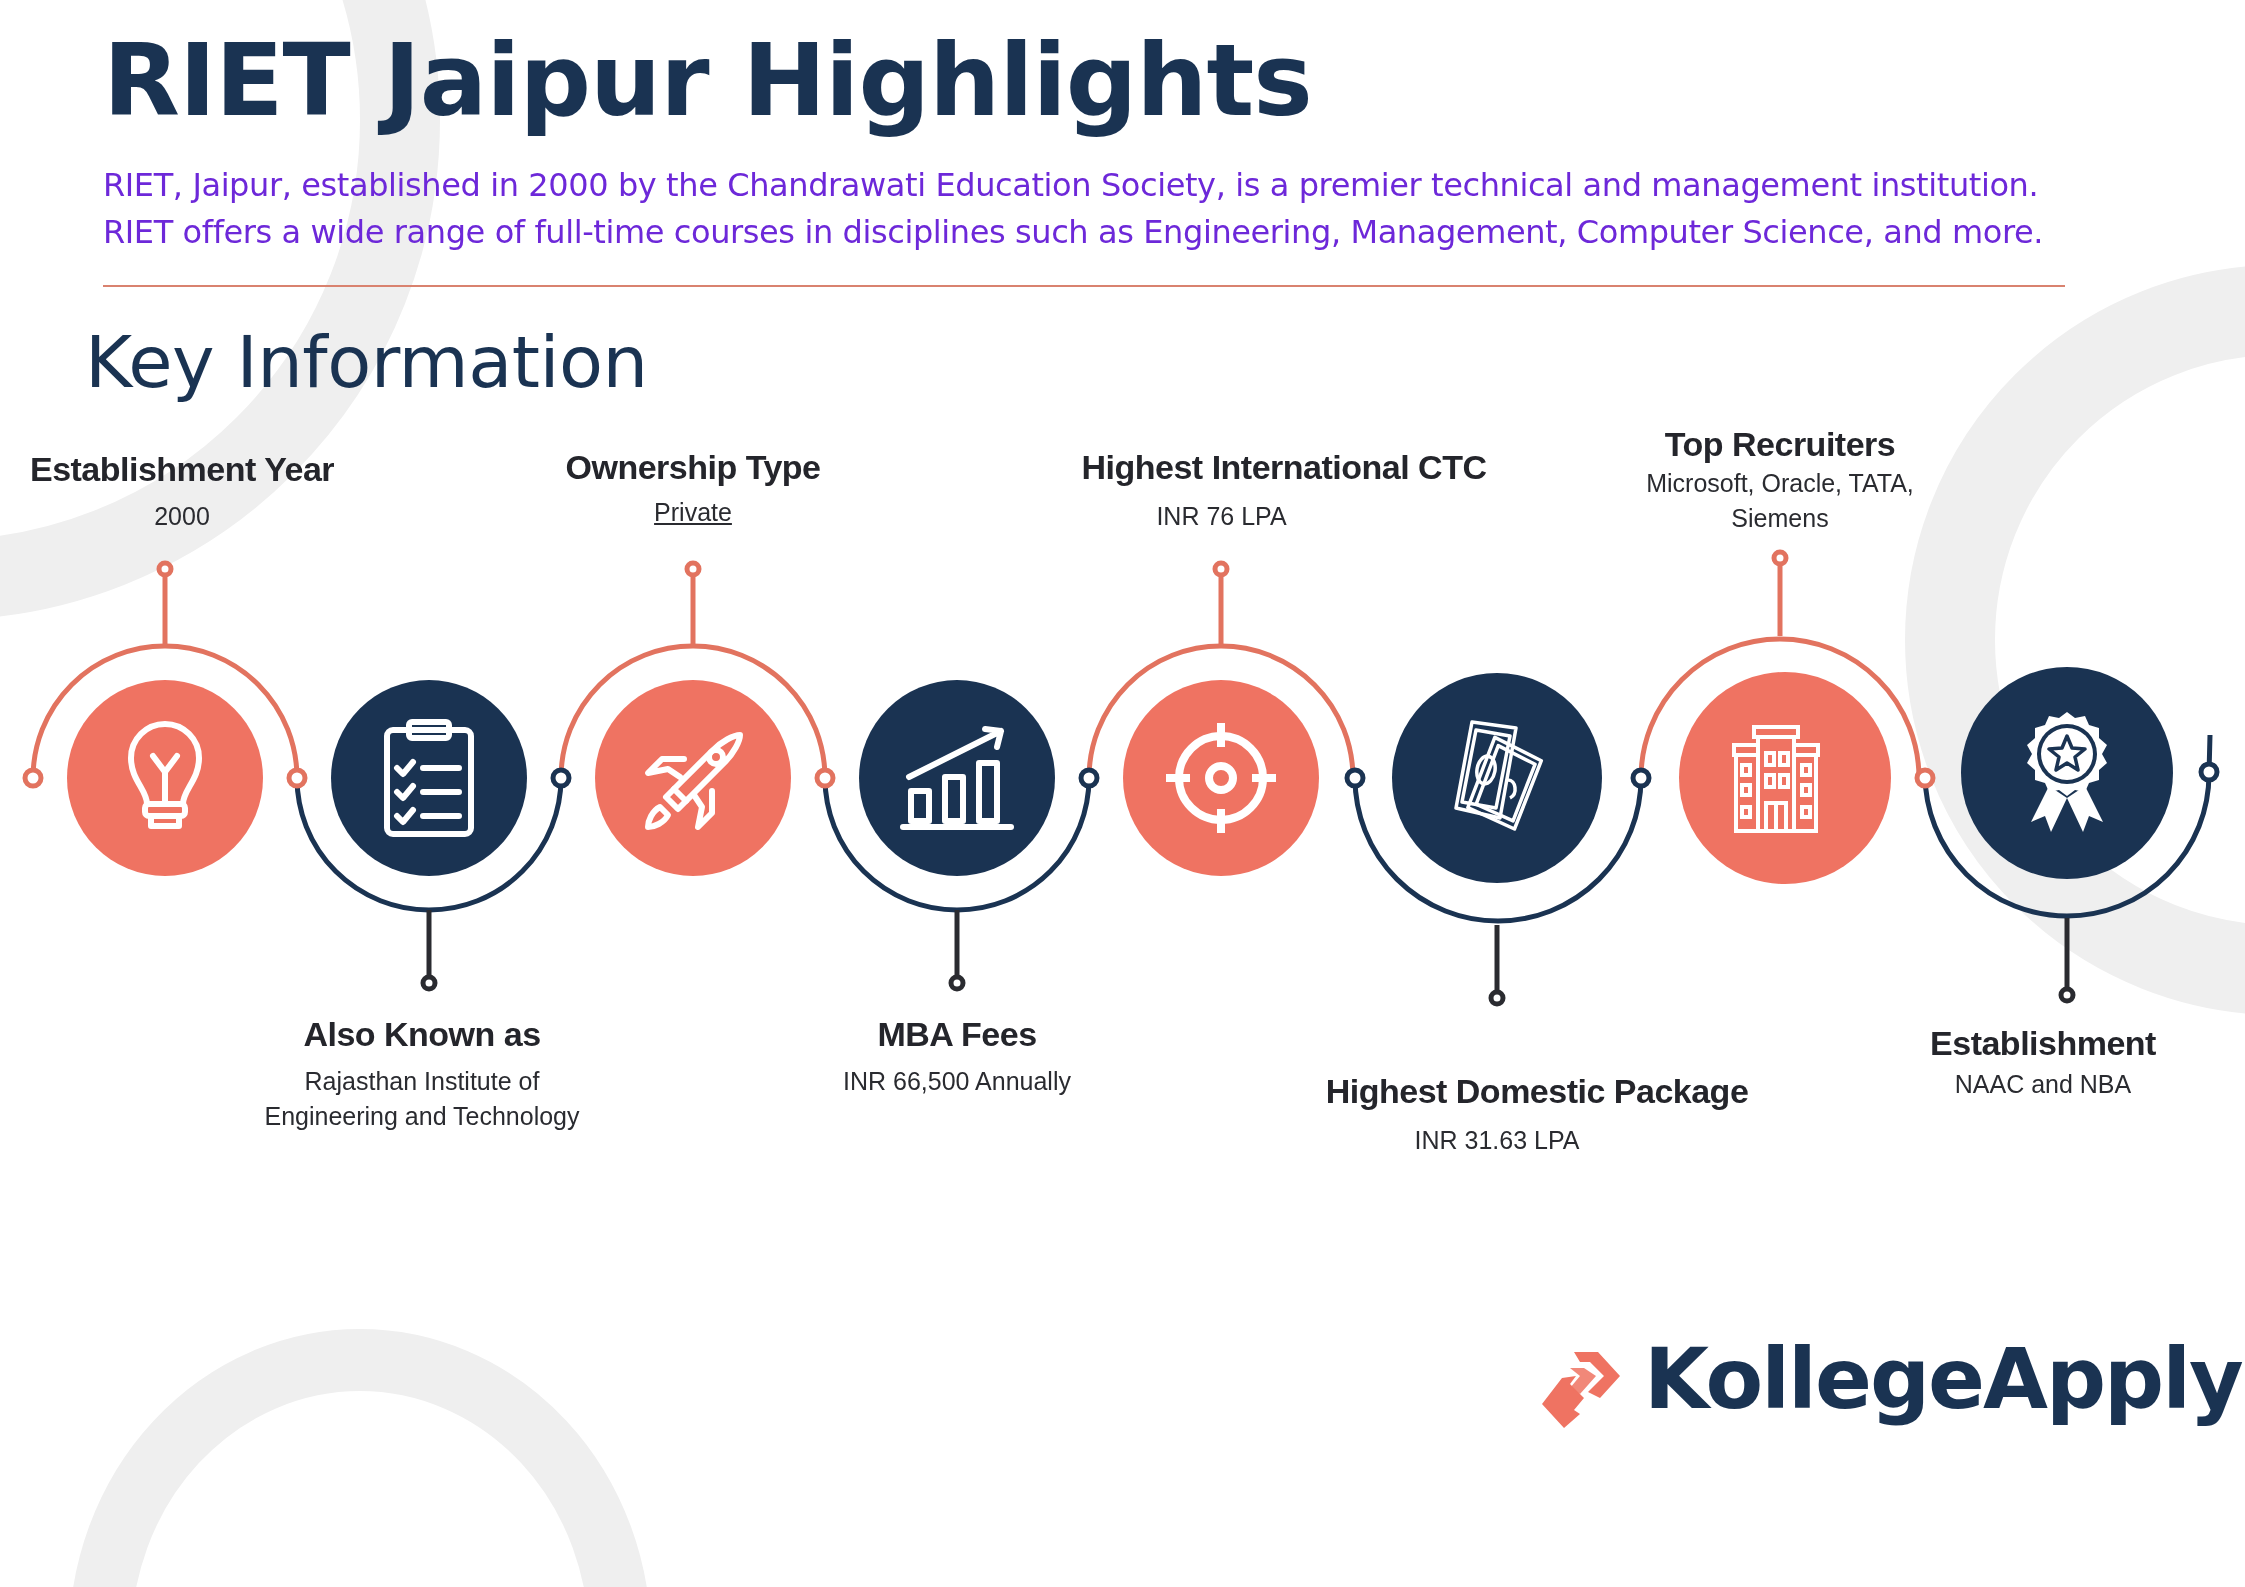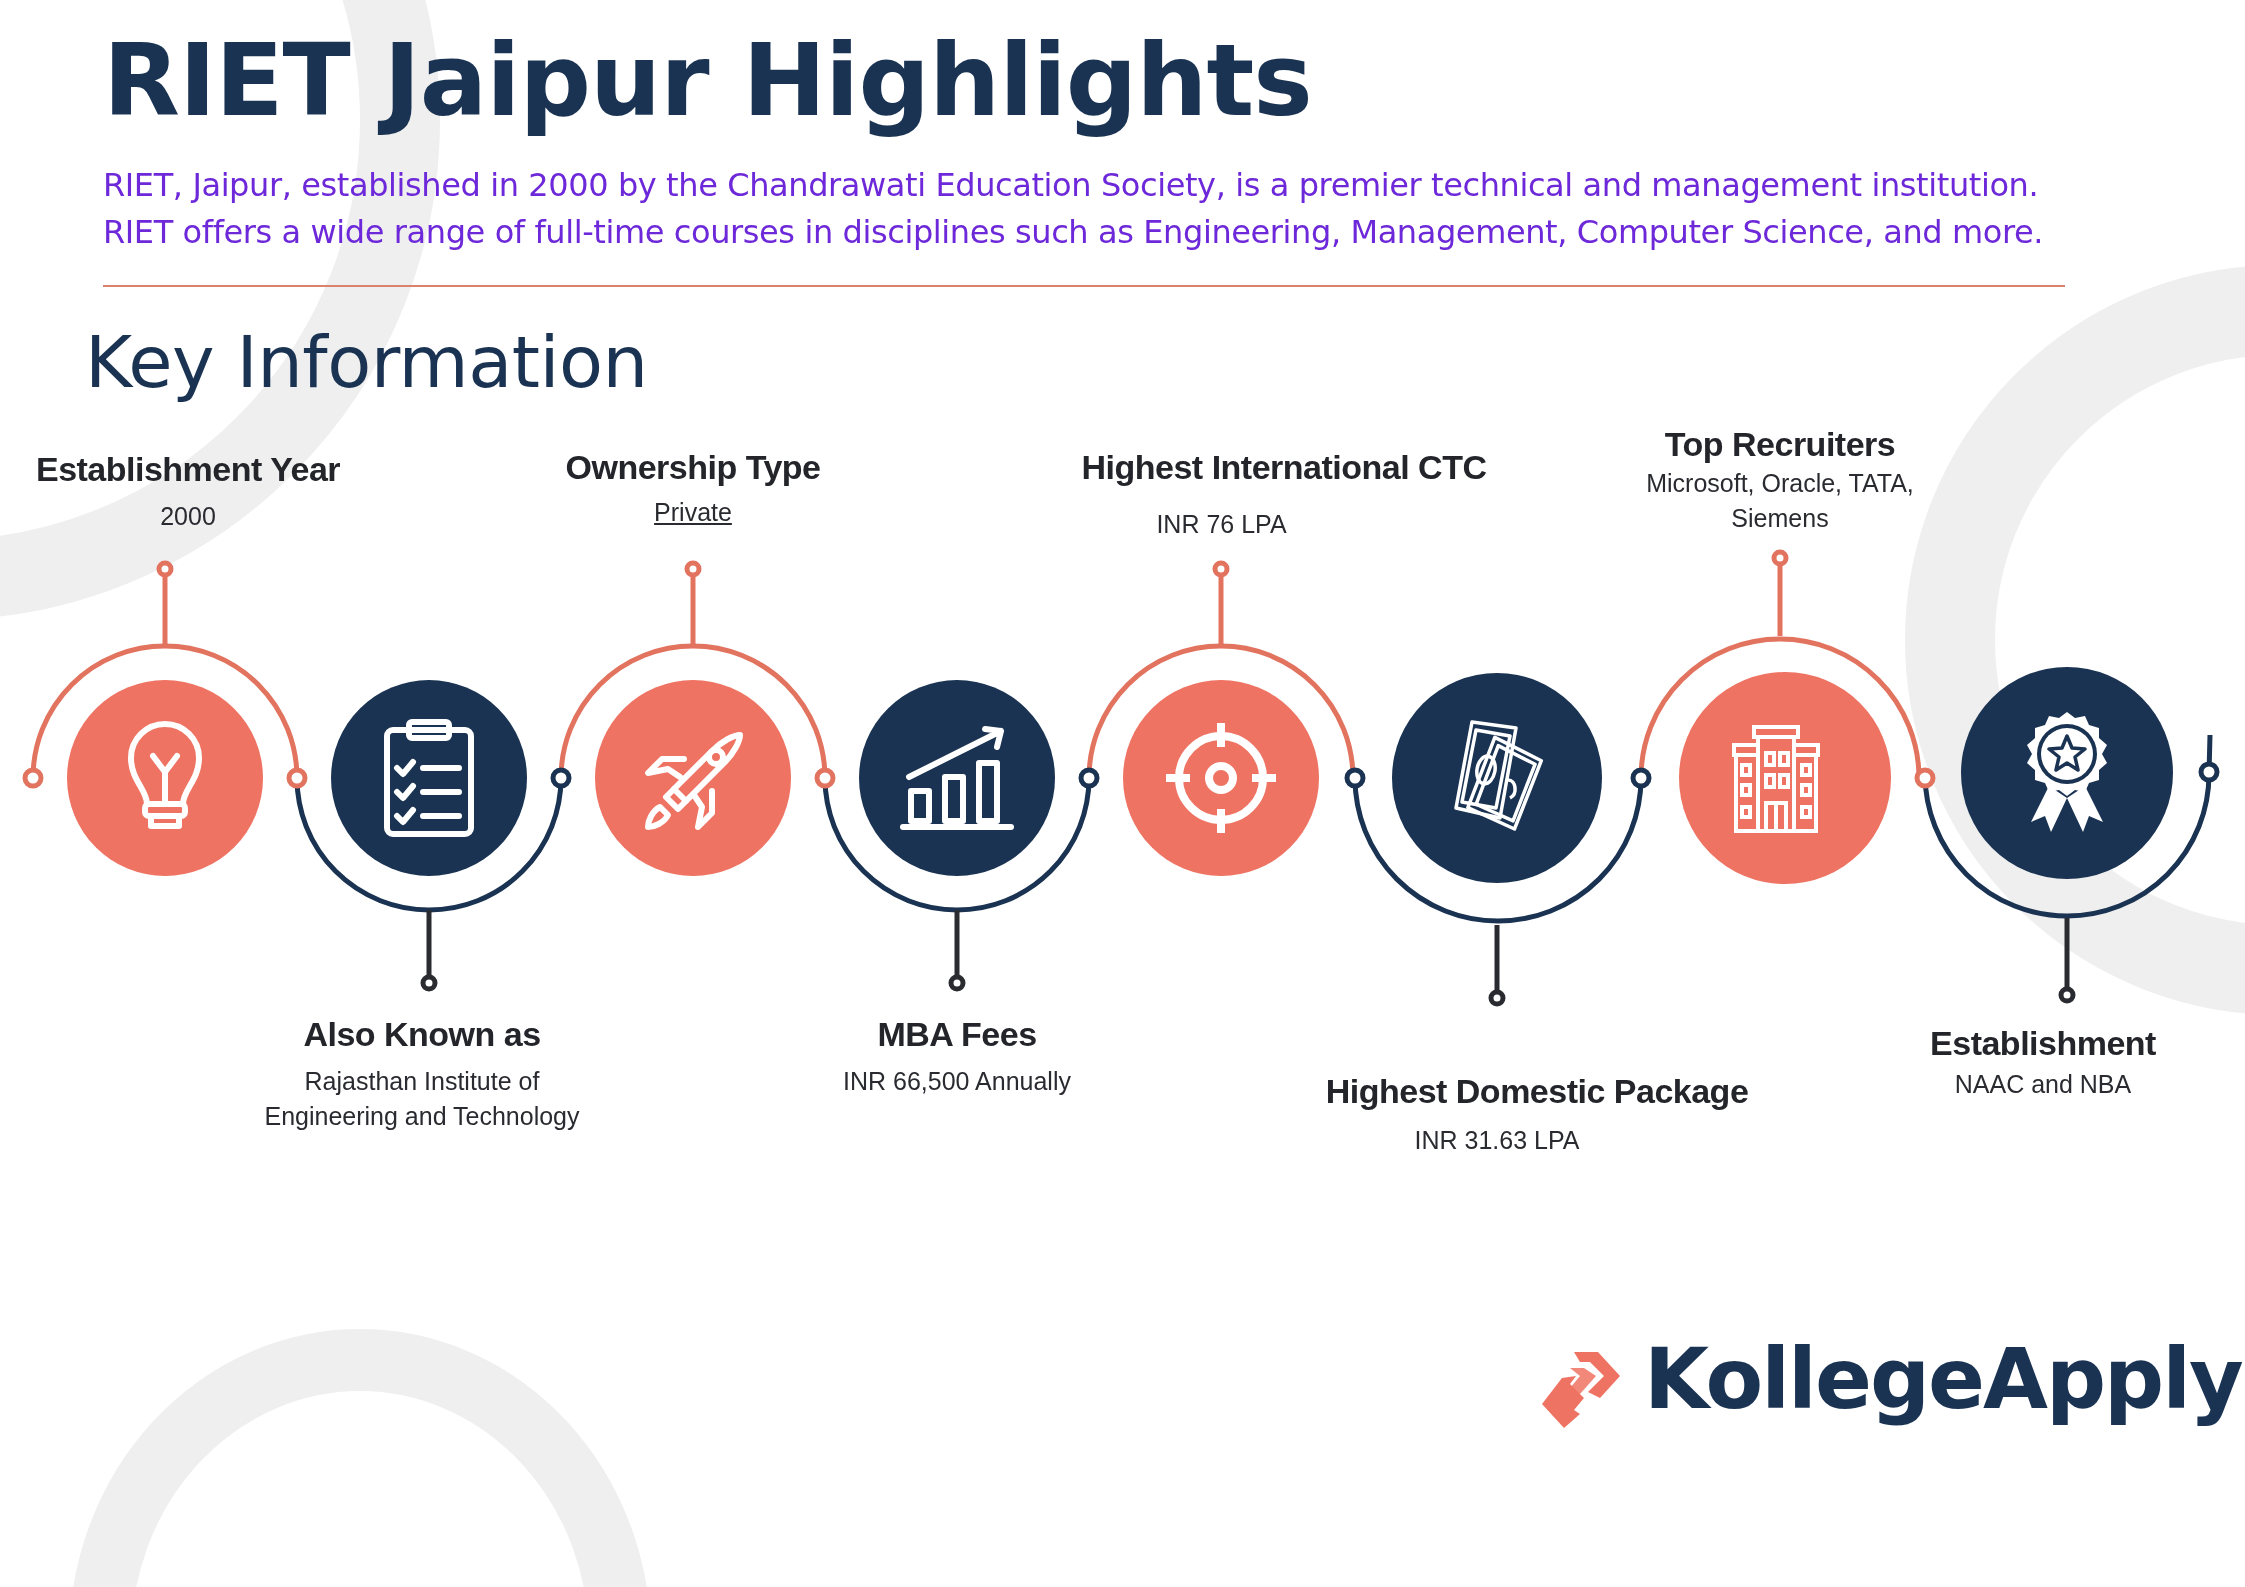--- a/index.html
+++ b/index.html
@@ -96,21 +96,21 @@
     <circle cx="1221" cy="569" r="6" stroke="#e2735f"></circle>
     <circle cx="1780" cy="558" r="6" stroke="#e2735f"></circle>
 
     <circle cx="429" cy="983" r="6" stroke="#2a2b30"></circle>
     <circle cx="957" cy="983" r="6" stroke="#2a2b30"></circle>
     <circle cx="1497" cy="998" r="6" stroke="#2a2b30"></circle>
     <circle cx="2067" cy="995" r="6" stroke="#2a2b30"></circle>
   </g>
 </svg>
 
-<div class="item-label" style="left:188px; top:450px;">
+<div class="item-label" style="left:182px; top:450px;">
   <div class="item-heading">Establishment Year</div>
   <div class="item-value" style="margin-top:10px;">2000</div>
 </div>
 <div class="icon-wrap coral" style="left:165px; top:778px;">
   <svg width="96" height="120" viewBox="0 0 96 120" fill="none" stroke="#fff" stroke-width="6" stroke-linecap="round" stroke-linejoin="round">
     <path d="M30 86 C30 72 14 62 14 40 A34 34 0 0 1 82 40 C82 62 66 72 66 86 Z"></path>
     <path d="M48 84 V54 M36 38 L48 54 L60 38"></path>
     <rect x="28" y="86" width="40" height="12" rx="4"></rect>
     <path d="M34 98 V108 H62 V98"></path>
   </svg>
@@ -154,21 +154,21 @@
     <path d="M10 54 L102 8 M86 6 L102 8 L98 24"></path>
     <rect x="12" y="68" width="18" height="30"></rect>
     <rect x="46" y="54" width="18" height="44"></rect>
     <rect x="80" y="40" width="18" height="58"></rect>
     <path d="M4 104 H112"></path>
   </svg>
 </div>
 
 <div class="item-label" style="left:1284px; top:448px;">
   <div class="item-heading">Highest International CTC</div>
-  <div class="item-value" style="margin-top:20px; margin-left:-125px;">INR 76 LPA</div>
+  <div class="item-value" style="margin-top:12px; margin-left:-125px;">INR 76 LPA</div>
 </div>
 <div class="icon-wrap coral" style="left:1221px; top:778px;">
   <svg width="110" height="110" viewBox="0 0 110 110" fill="none" stroke="#fff" stroke-width="8">
     <circle cx="55" cy="55" r="42"></circle>
     <circle cx="55" cy="55" r="12"></circle>
     <path d="M55 0 V24 M55 86 V110 M0 55 H24 M86 55 H110"></path>
   </svg>
 </div>
 
 <div class="item-label" style="left:1537px; top:1072px;">

